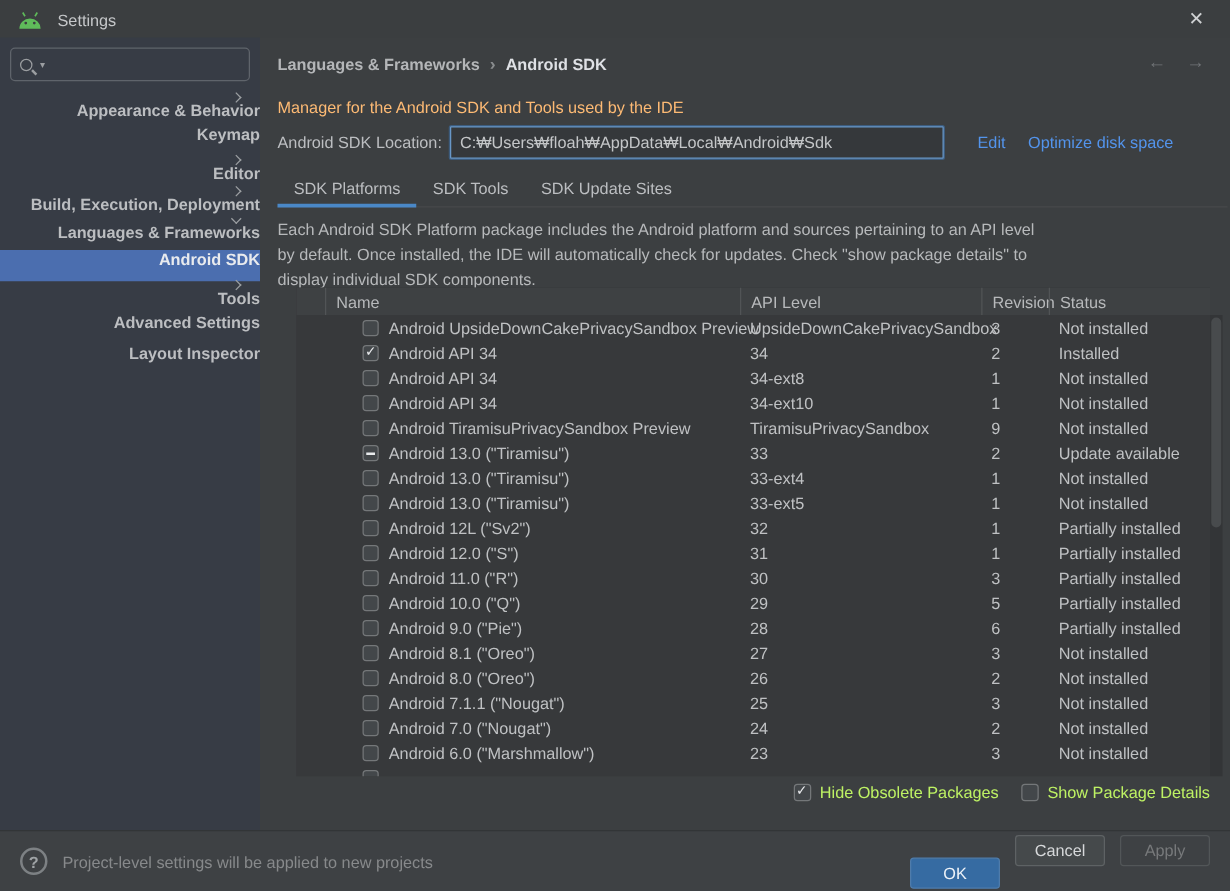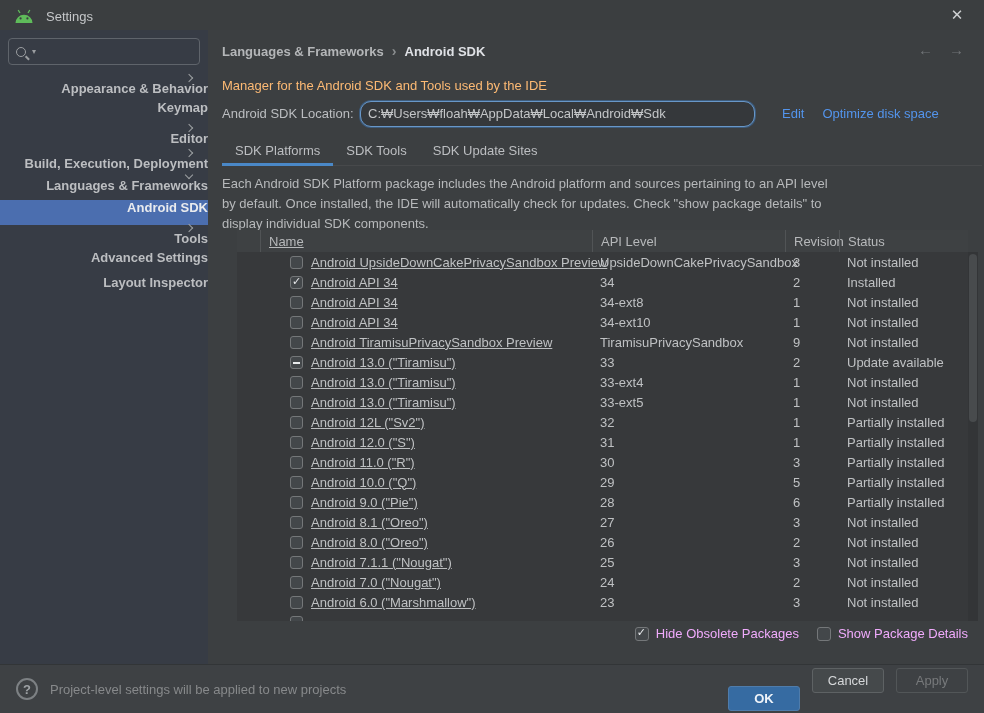--- a/index.html
+++ b/index.html
@@ -34,67 +34,67 @@
   .breadcrumb { position:absolute; left:14px; top:13px; display:flex; align-items:center; gap:8px; font-weight:600; }
   .breadcrumb .parent { color:#b4b6b8; }
   .breadcrumb .sep { color:#8a8d8f; font-size:14px; }
   .breadcrumb .current { color:#dfe1e5; }
   .nav-arrows { position:absolute; top:11px; right:20px; display:flex; gap:16px; font-size:15px; color:#717477; }
   .nav-arrows span { cursor:pointer; }
   .subtitle { position:absolute; left:14px; top:48px; color:#fdba74; }
 
   .loc-row { position:absolute; left:14px; top:70px; right:0; height:27px; display:flex; align-items:center; }
   .loc-label { width:138px; color:#bcbec1; }
-  .loc-field { width:395px; height:26px; background:#35383b; border:1px solid #6897c8; box-shadow:0 0 0 1px #3d5c7d; border-radius:11px; display:flex; align-items:center; padding:0 7px; color:#c4c6c8; white-space:nowrap; overflow:hidden; }
+  .loc-field { width:395px; height:26px; background:#35383b; border:1px solid #6897c8; box-shadow:0 0 0 1px #3d5c7d; border-radius:1px; display:flex; align-items:center; padding:0 7px; color:#c4c6c8; white-space:nowrap; overflow:hidden; }
   .loc-links { display:flex; gap:18px; margin-left:27px; }
   .link { color:#5394ec; cursor:pointer; }
 
   
   .tabbar { position:absolute; left:14px; top:106px; right:2px; height:30px; display:flex; border-bottom:1px solid #47494b; }
   .tab { padding:0 13px; display:flex; align-items:center; color:#bcbec1; position:relative; cursor:pointer; }
   .tab.active::after { content:""; position:absolute; left:0; right:0; bottom:-1px; height:3px; background:#4a88c7; }
 
   .description { position:absolute; left:14px; top:144px; width:618px; line-height:20px; color:#b7b9bb; }
 
   
   .table { position:absolute; left:29px; top:200px; width:731px; height:391px; background:#37393b; overflow:hidden; }
   .thead { display:flex; height:22px; background:#3e4143; color:#b7b9bb; align-items:stretch; }
   .th { display:flex; align-items:center; padding-left:8px; border-left:1px solid #515456; }
   .th:first-child { border-left:none; }
   .tbody .trow { display:flex; height:20px; align-items:center; }
   .c0 { width:23px; flex:none; }
-  .c1 { width:332px; flex:none; display:flex; align-items:center;text-decoration:underline; }
+  .c1 { width:332px; flex:none; display:flex; align-items:center; }
   .c2 { width:193px; flex:none; padding-left:8px; }
   .c3 { width:54px; flex:none; padding-left:8px; }
   .c4 { flex:1; padding-left:8px; }
   .trow .c1 { padding-left:30px; }
   .trow .nm { margin-left:8px; color:#bfc1c3; white-space:nowrap; }
   .trow .c2,.trow .c3,.trow .c4 { color:#bfc1c3; }
 
   .cb { width:13px; height:13px; flex:none; border:1px solid #747779; border-radius:3px; background:#43474a; position:relative; cursor:pointer; }
   .cb.checked::after { content:"✓"; position:absolute; left:1px; top:-2px; color:#e8eaec; font-size:11px; font-weight:700; }
   .cb.indeterminate::after { content:""; position:absolute; left:2px; right:2px; top:5px; height:2px; background:#e8eaec; }
 
   .vscroll { position:absolute; right:-10px; top:222px; width:10px; height:369px; background:#333537; }
   .vscroll { right:0; } 
   .vthumb { position:absolute; left:1px; right:1px; top:2px; height:168px; background:#484b4d; border-radius:4px; }
   .tablewrap { position:absolute; left:29px; top:200px; width:741px; height:391px; }
 
   
   .options { position:absolute; top:596px; right:16px; display:flex; gap:18px; align-items:center; }
-  .opt { display:flex; align-items:center; gap:7px; color:#f0abfc; }
+  .opt { display:flex; align-items:center; gap:7px; color:#bef264; }
   .opt .cb { width:14px; height:14px; }
 
   
   .footer { position:absolute; left:0; right:0; bottom:0; height:49px; background:#3e4144; border-top:1px solid #323537; display:flex; align-items:center; padding:0 16px; }
   .help { width:22px; height:22px; border:2px solid #7d8184; border-radius:50%; color:#9fa3a6; display:flex; align-items:center; justify-content:center; font-weight:700; font-size:13px; flex:none; cursor:pointer; }
   .hint { margin-left:12px; color:#87898b; }
   .btns { margin-left:auto; display:flex; gap:12px; }
   .btn { min-width:72px; height:25px; border-radius:3px; display:flex; align-items:center; justify-content:center; padding:0 14px; cursor:pointer; }
-  .btn.primary { background:#366ba2; border:1px solid #4f7cab; color:#eef3f9; font-weight:700;margin-top:18px; }
+  .btn.primary { background:#366ba2; border:1px solid #4f7cab; color:#eef3f9; font-weight:400;margin-top:18px; }
   .btn.secondary { background:#45494b; border:1px solid #5e6264; color:#d6d8da; }
   .btn.disabled { background:transparent; border:1px solid #525658; color:#77797b; cursor:default; }
 </style>
 </head>
 <body>
 
 <div class="window">
 
   <div class="titlebar">
     <span class="app-icon">

